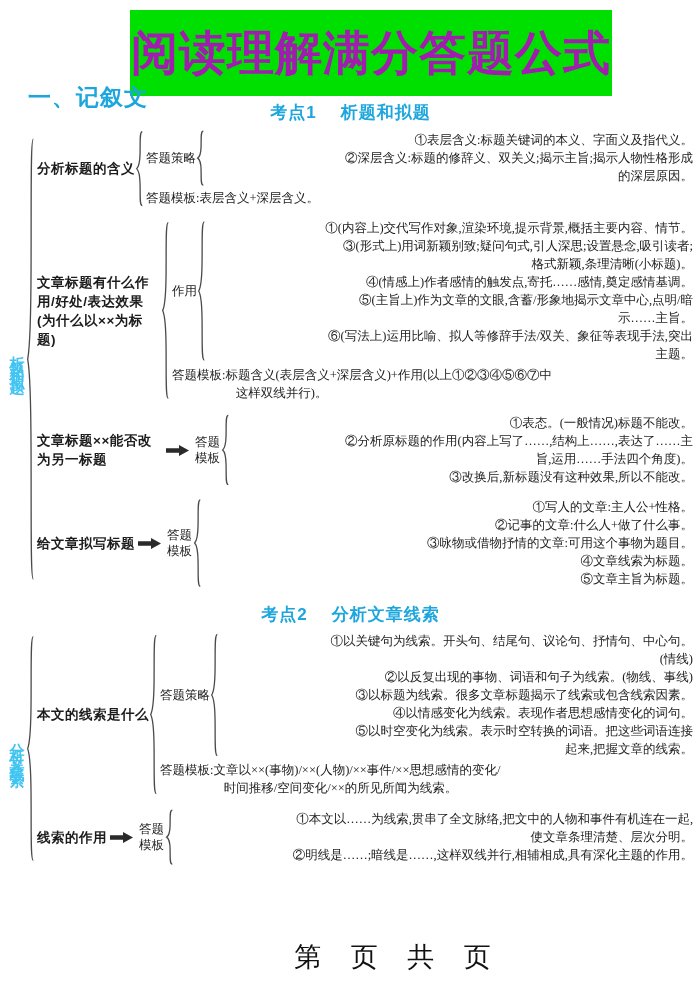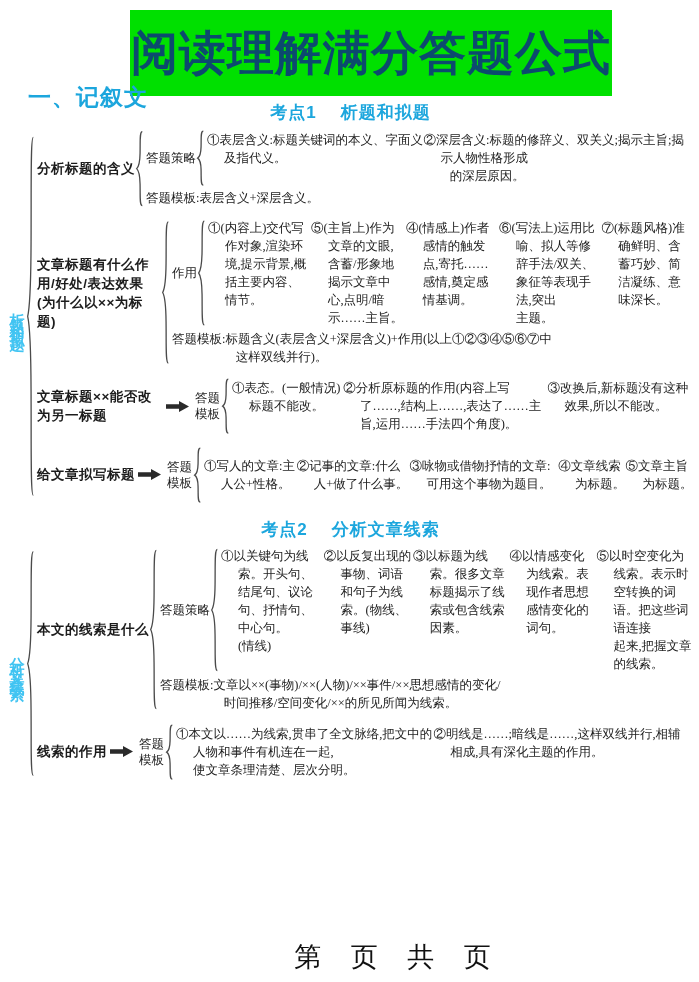--- a/index.html
+++ b/index.html
@@ -8,21 +8,21 @@
     background:#ffffff; overflow:hidden;
     font-family:"Liberation Serif","DejaVu Serif",serif;
     color:#1c1c1c; font-size:12.5px; line-height:18px;
   }
   .banner {
     position:absolute; left:130px; top:10px; width:482px; height:86px;
     background:#00e000; display:flex; align-items:center; justify-content:center;
   }
   .banner-title {
     font-family:"Liberation Sans","DejaVu Sans",sans-serif;
-    font-weight:900; font-size:47px; color:#0c4a6e; letter-spacing:1px; white-space:nowrap;
+    font-weight:900; font-size:47px; color:#a21caf; letter-spacing:1px; white-space:nowrap;
   }
   .genre {
     position:absolute; left:28px; top:88px;
     font-family:"Liberation Sans",sans-serif; font-weight:700;
     font-size:23px; color:#1ca6dd; letter-spacing:1px;
   }
   .content { position:absolute; left:8px; top:104px; right:6px; display:flex; flex-direction:column; }
   .kp-heading {
     display:flex; justify-content:center; gap:24px;
     font-family:"Liberation Sans",sans-serif; font-weight:700;
@@ -41,21 +41,21 @@
   .branch { display:flex; align-items:center; }
   .b-label {
     font-family:"Liberation Sans",sans-serif; font-weight:700;
     font-size:13.5px; line-height:19px; flex:0 0 auto; letter-spacing:0.5px;
   }
   .b-label.w124 { width:124px; }
   .b-label.w126 { width:126px; }
   .sub-col { flex:1; display:flex; flex-direction:column; gap:3px; margin-left:2px; }
   .strategy-row { display:flex; align-items:center; }
   .s-label { flex:0 0 auto; font-size:12.5px; white-space:nowrap; }
-  .items { flex:1; display:flex; flex-direction:row; margin-left:2px; }
+  .items { flex:1; display:flex; flex-direction:column; margin-left:2px;text-align:right; }
   .item {
     white-space:pre-wrap; padding-left:1.35em; text-indent:-1.35em;
   }
   .tpl-line { white-space:pre-wrap; padding-left:5.1em; text-indent:-5.1em; }
   .arrow-icon { flex:0 0 auto; margin:0 5px 0 3px; display:block; }
   .tpl-stack {
     flex:0 0 auto; white-space:pre-line; text-align:center;
     font-size:12.5px; line-height:16px; margin-right:1px;
   }
   .footer {
@@ -117,26 +117,27 @@
               <path d="M13 2 C8 2 9.5 14 9 30 C8.7 42 7.5 47 3 50 C7.5 53 8.7 58 9 70 C9.5 86 8 98 13 98"></path>
             </svg>
           <div class="sub-col">
             <div class="strategy-row">
               <div class="s-label">作用</div>
               <svg class="brace" viewBox="0 0 16 100" preserveAspectRatio="none">
                   <path d="M13 2 C8 2 9.5 14 9 30 C8.7 42 7.5 47 3 50 C7.5 53 8.7 58 9 70 C9.5 86 8 98 13 98"></path>
                 </svg>
               <div class="items">
                 <div class="item">①(内容上)交代写作对象,渲染环境,提示背景,概括主要内容、情节。</div>
+                <div class="item">③(形式上)用词新颖别致;疑问句式,引人深思;设置悬念,吸引读者;
+格式新颖,条理清晰(小标题)。</div>
+                <div class="item">④(情感上)作者感情的触发点,寄托……感情,奠定感情基调。</div>
                 <div class="item">⑤(主旨上)作为文章的文眼,含蓄/形象地揭示文章中心,点明/暗
 示……主旨。</div>
-                <div class="item">④(情感上)作者感情的触发点,寄托……感情,奠定感情基调。</div>
                 <div class="item">⑥(写法上)运用比喻、拟人等修辞手法/双关、象征等表现手法,突出
 主题。</div>
-                <div class="item">⑦(标题风格)准确鲜明、含蓄巧妙、简洁凝练、意味深长。</div>
               </div>
             </div>
             <div class="tpl-line">答题模板:标题含义(表层含义+深层含义)+作用(以上①②③④⑤⑥⑦中
 这样双线并行)。</div>
           </div>
         </div>
 
         <div class="branch">
           <div class="b-label w126">文章标题××能否改为另一标题</div>
           <svg class="arrow-icon" width="24" height="11">

